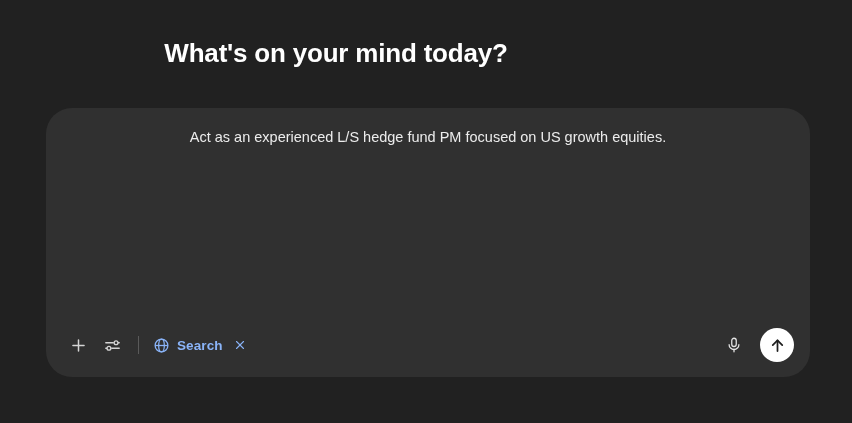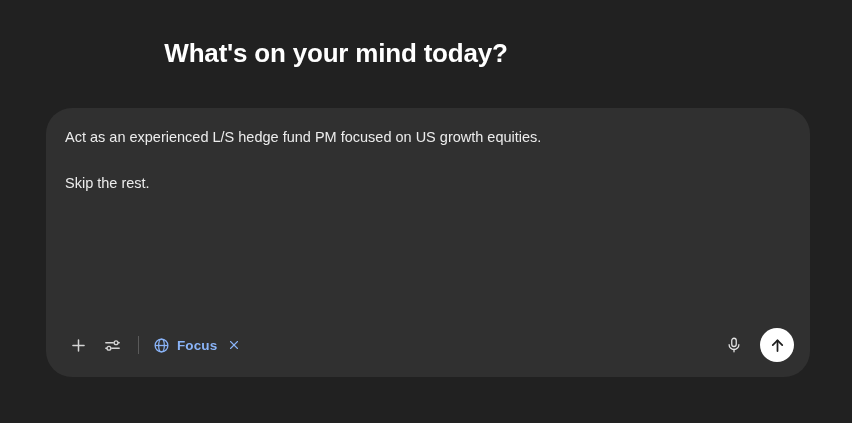--- a/index.html
+++ b/index.html
@@ -46,20 +46,21 @@
     left: 19px;
     top: 18px;
     right: 19px;
     color: #ececec;
     font-size: 14.5px;
     line-height: 23px;
   }
   .prompt-para {
     margin: 0 0 23px 0;
     white-space: pre-wrap;
+    text-align: center;
   }
   .prompt-para:last-child {
     margin-bottom: 0;
   }
   .toolbar {
     position: absolute;
     left: 0;
     right: 0;
     bottom: 12px;
     height: 40px;
@@ -141,21 +142,20 @@
 <body>
 
 <div class="page">
 
   <div class="page-title">What's on your mind today?</div>
 
   <div class="composer">
 
     <div class="prompt-body">
       <p class="prompt-para">Act as an experienced L/S hedge fund PM focused on US growth equities.</p>
-      <p class="prompt-para">Skip the rest.</p>
     </div>
 
     <div class="toolbar">
       <div class="toolbar-left">
 
         <div class="icon-btn">
           <span>
             <svg width="19" height="19" viewBox="0 0 24 24" fill="none" stroke="currentColor" stroke-width="1.9" stroke-linecap="round">
               <line x1="12" y1="5" x2="12" y2="19"></line>
               <line x1="5" y1="12" x2="19" y2="12"></line>
@@ -179,21 +179,21 @@
         <div class="divider"></div>
 
         <div class="chip">
           <span>
             <svg width="17" height="17" viewBox="0 0 24 24" fill="none" stroke="currentColor" stroke-width="1.8">
               <circle cx="12" cy="12" r="9"></circle>
               <ellipse cx="12" cy="12" rx="4" ry="9"></ellipse>
               <line x1="3" y1="12" x2="21" y2="12"></line>
             </svg>
           </span>
-          <span class="chip-label">Focus</span>
+          <span class="chip-label">Search</span>
           <span class="chip-close">
             <svg width="12" height="12" viewBox="0 0 24 24" fill="none" stroke="currentColor" stroke-width="2.2" stroke-linecap="round">
               <line x1="5" y1="5" x2="19" y2="19"></line>
               <line x1="19" y1="5" x2="5" y2="19"></line>
             </svg>
           </span>
         </div>
 
       </div>
 

